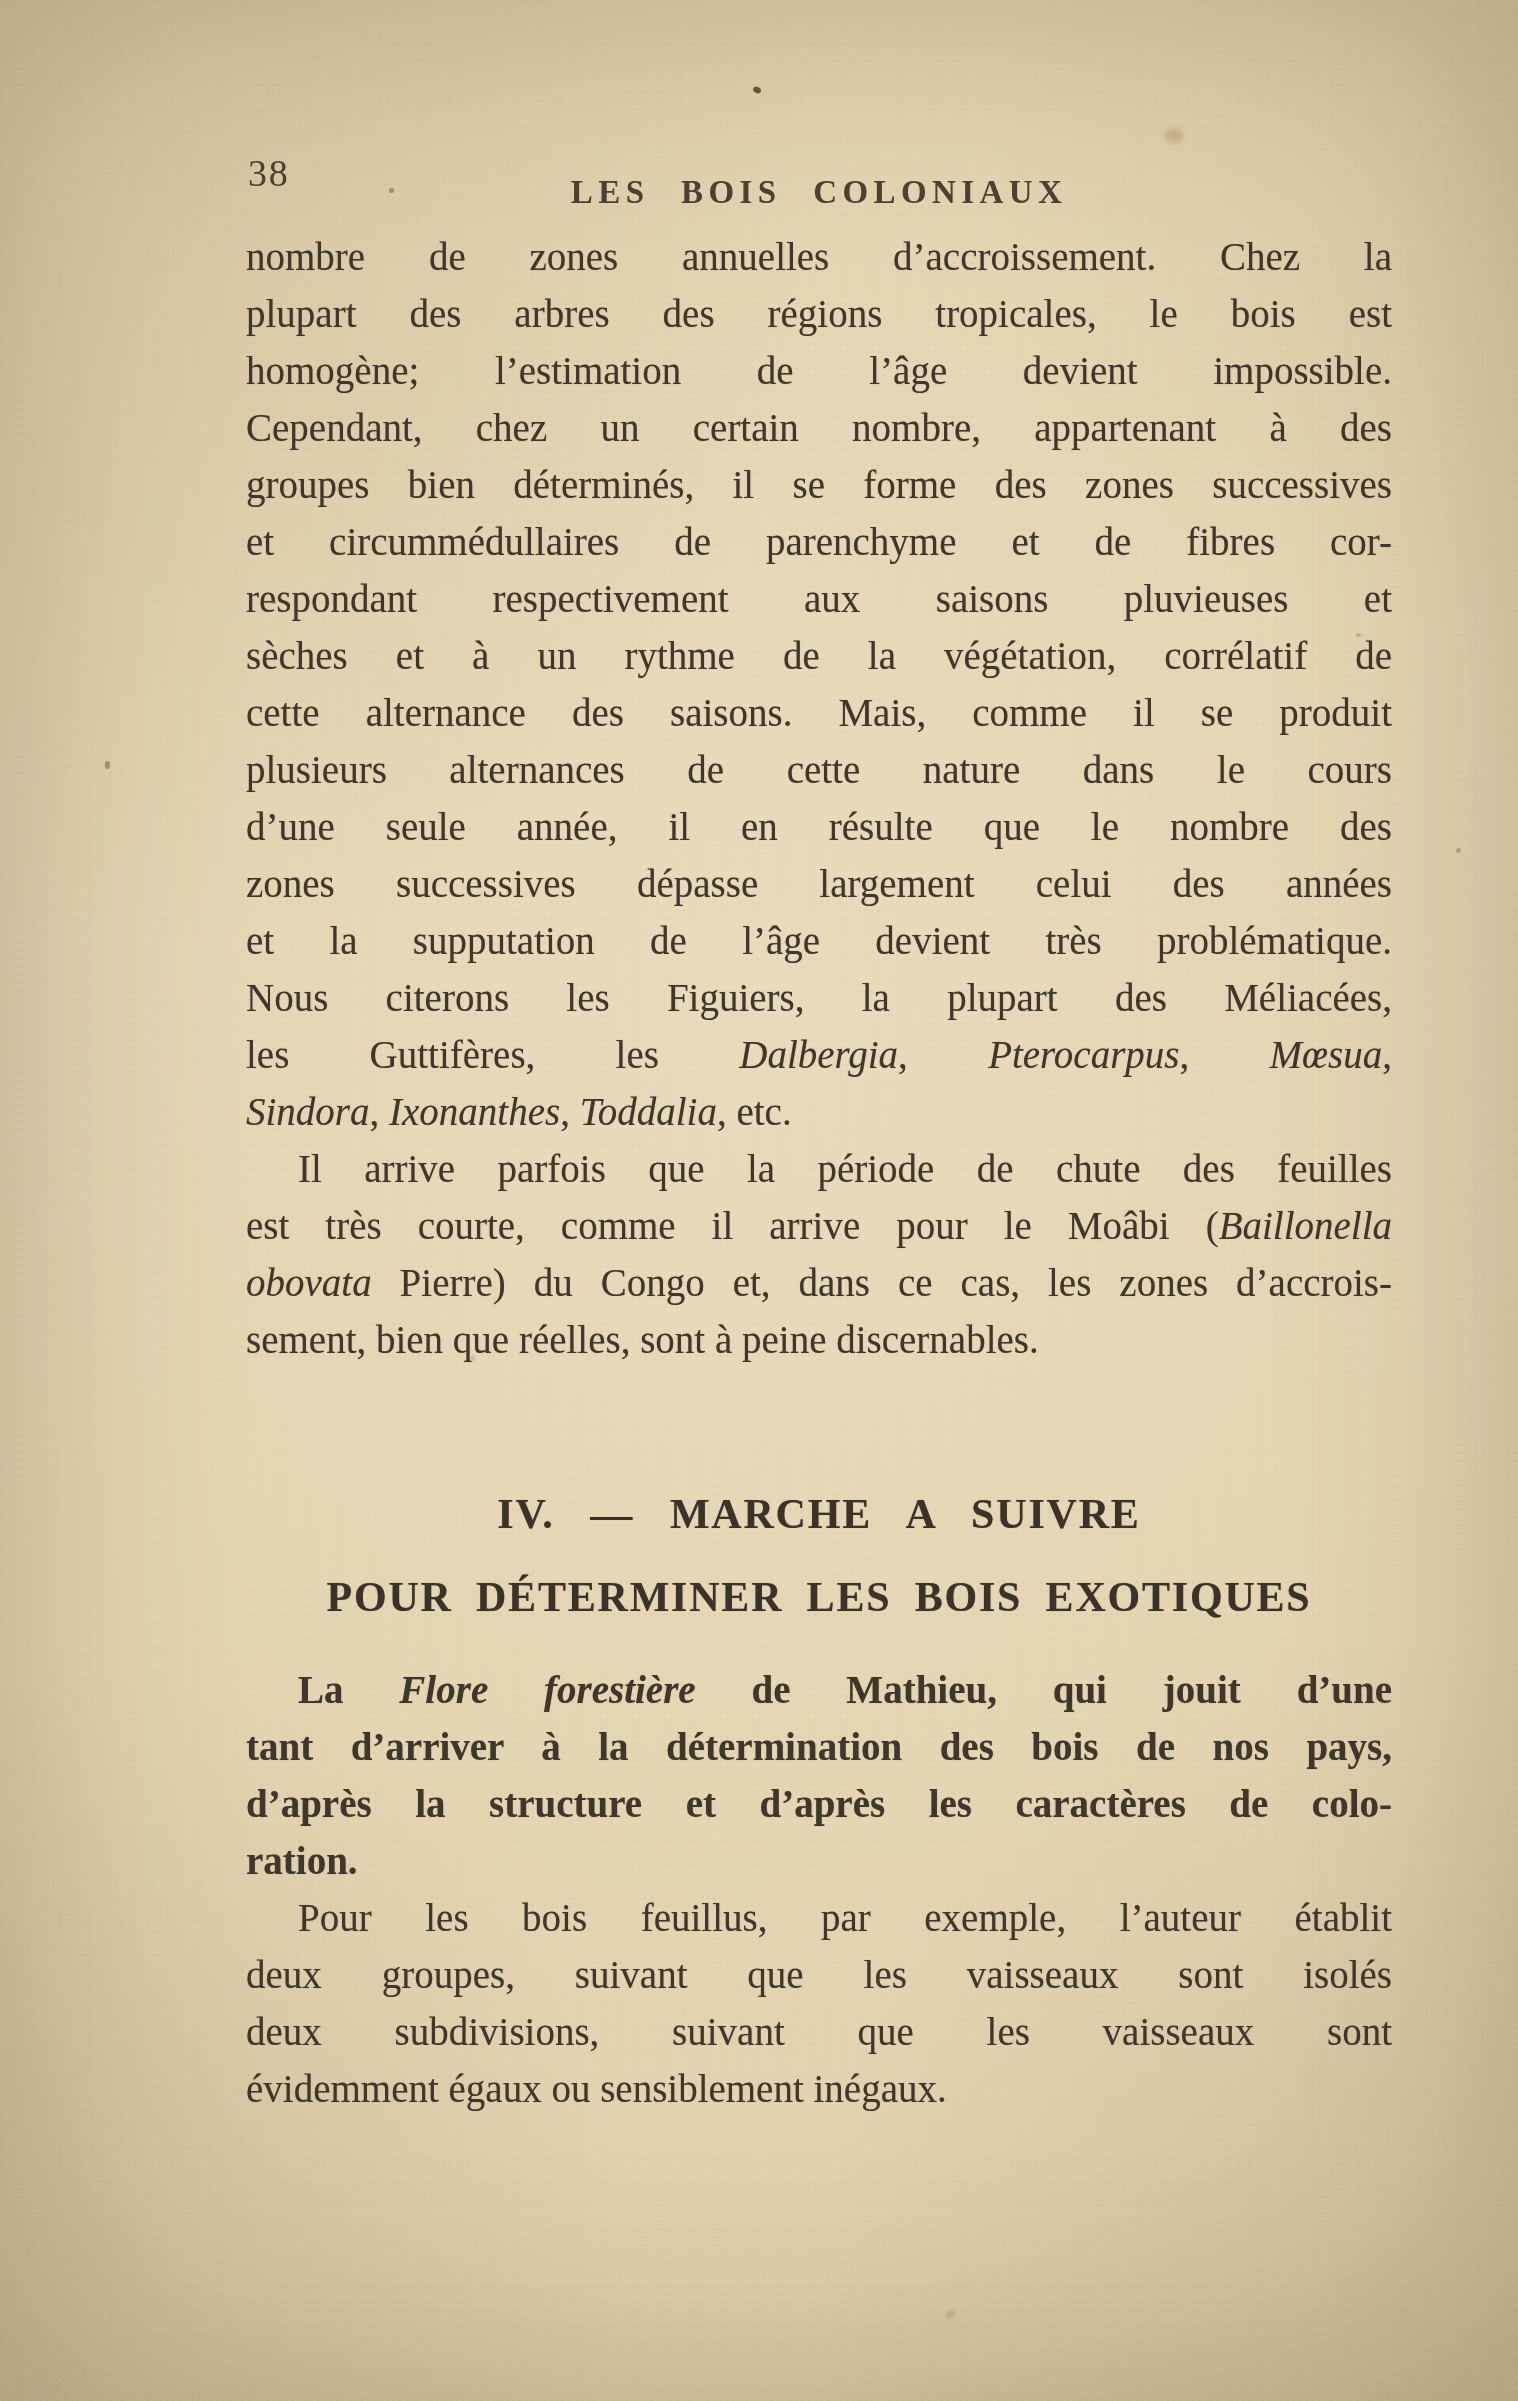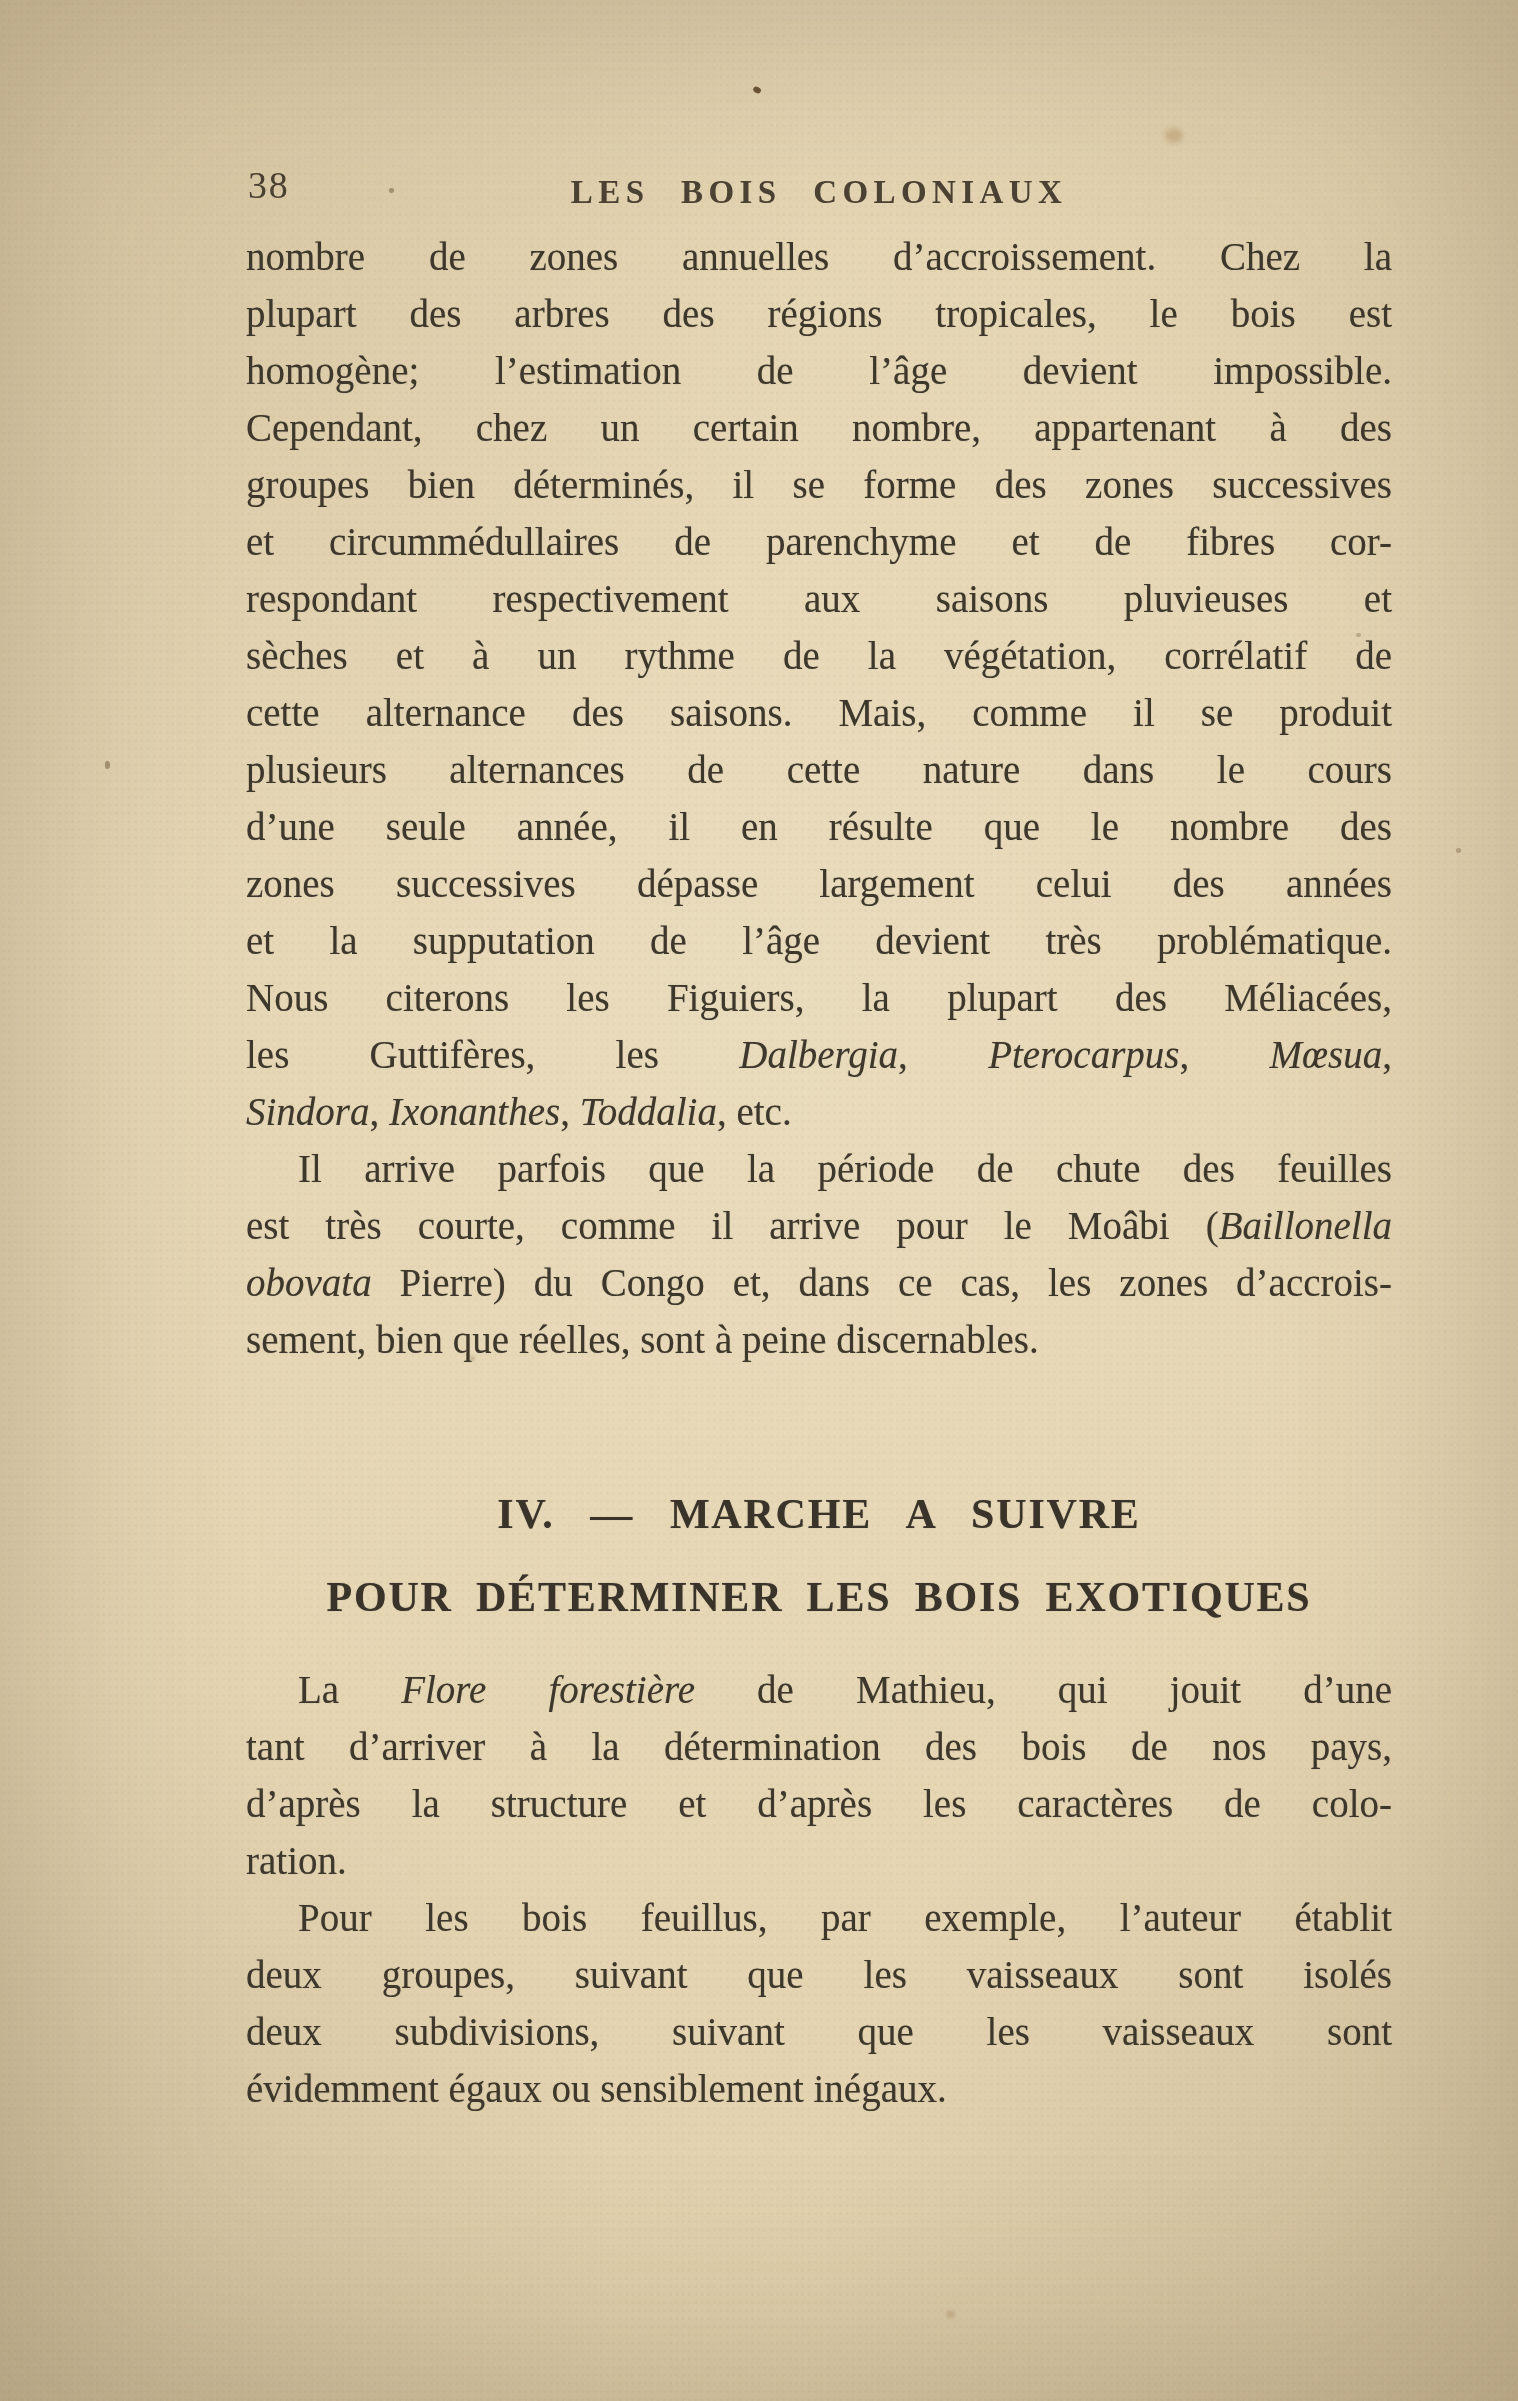--- a/index.html
+++ b/index.html
@@ -21,21 +21,21 @@
       radial-gradient(55% 40% at 92% 96%, rgba(110,92,62,.12), transparent 70%),
       radial-gradient(50% 35% at 6% 94%, rgba(104,92,70,.12), transparent 70%),
       radial-gradient(45% 30% at 96% 6%, rgba(120,98,60,.08), transparent 70%);
     background-size:6.3px 8.1px, 10px 11.8px, auto, auto, auto, auto;
   }
   .vignette{
     position:absolute;inset:0;pointer-events:none;
     box-shadow:inset 0 0 235px rgba(92,74,46,.30);
   }
   #pagenum{
-    position:absolute;left:248px;top:163px;
+    position:absolute;left:248px;top:151px;
     font-size:38px;color:#4a4133;letter-spacing:1.8px;
   }
   #runtitle{
     position:absolute;left:246px;top:174px;width:1146px;
     text-align:center;font-size:33px;font-weight:bold;color:#4b4234;
     letter-spacing:5.4px;word-spacing:18px;
   }
   #body{
     position:absolute;left:246px;top:228px;width:1146px;
     font-size:39px;line-height:57px;color:#3e372c;
@@ -49,21 +49,21 @@
   .para .line.last{text-align-last:left;}
   .para.indent .line:first-child{text-indent:52px;}
   .heading{
     margin-top:105px;
     text-align:center;font-weight:bold;
     font-size:42px;line-height:83px;
     color:#3a332a;letter-spacing:1.8px;word-spacing:11px;
     text-shadow:0 0 0.9px rgba(58,51,42,.45);
   }
   .heading .line:first-child{word-spacing:23.5px;}
-  .heading + .para{margin-top:22px;}
+  .heading + .para{margin-top:22px;font-weight:bold;}
   
   .speck{position:absolute;border-radius:50%;pointer-events:none;}
   .s1{left:753px;top:87px;width:8.1px;height:6.3px;background:#6b5335;transform:rotate(25deg);}
   .s2{left:1165px;top:128px;width:18px;height:14.5px;background:rgba(165,128,80,.35);filter:blur(2.7px);}
   .s3{left:389px;top:188px;width:4.5px;height:4.5px;background:rgba(110,86,52,.5);}
   .s4{left:105px;top:761px;width:5.4px;height:8.1px;background:rgba(122,99,65,.55);border-radius:40% 60% 60% 40%;}
   .s5{left:1456px;top:848px;width:4.5px;height:4.5px;background:rgba(120,95,60,.4);}
   .s6{left:271px;top:600px;width:4.5px;height:3.6px;background:rgba(100,80,50,.35);}
   .s7{left:946px;top:2311px;width:9px;height:7.2px;background:rgba(150,118,75,.3);filter:blur(1.8px);}
   .s8{left:1356px;top:633px;width:4.5px;height:3.6px;background:rgba(138,115,82,.4);}

